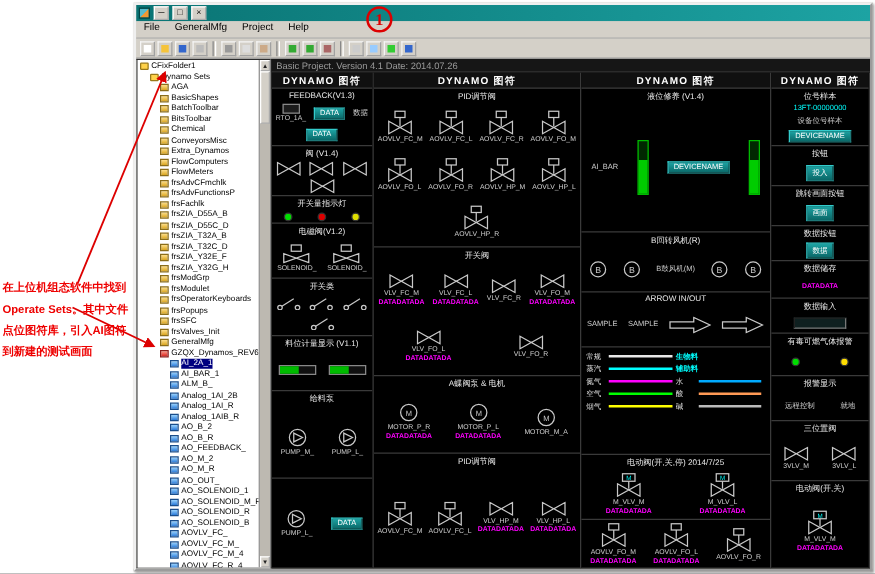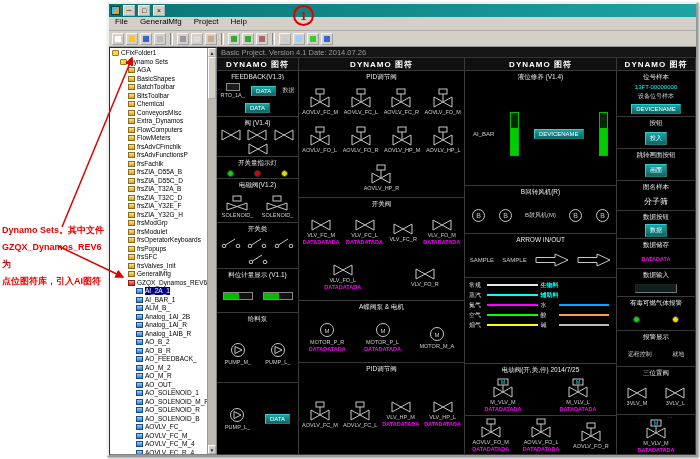--- a/index.html
+++ b/index.html
@@ -89,23 +89,24 @@
   .leglabel.leghdr{color:#00ffff;font-weight:bold}
   .legline{flex:1;height:2px;margin-right:3px}
   .svgwrap{display:block;line-height:0}
 </style>
 </head>
 <body>
 
 <div class="stage">
 
   <div class="note">
-    <div>Dynamo Sets。其中文件</div>
-    <div>GZQX_Dynamos_REV6为</div>
+    <div>在上位机组态软件中找到</div>
+    <div>Operate Sets。其中文件</div>
     <div>点位图符库，引入AI图符</div>
+    <div>到新建的测试画面</div>
   </div>
 
   <div class="circle1">1</div>
 
   <svg class="overlay" width="700" height="459">
     <defs>
       <marker id="ah" markerWidth="6" markerHeight="6" refX="5" refY="3" orient="auto">
         <path d="M0,0 L6,3 L0,6 Z" fill="#dd0000"></path>
       </marker>
     </defs>
@@ -901,28 +902,20 @@
                 </div>
               </div>
               <div class="pcell" style="height: 32px;">
                 <div class="ptitle">跳转画面按钮</div>
                 <div class="pbody">
                   <div class="sitem">
                     <div class="tealbtn">画面</div>
                   </div>
                 </div>
               </div>
-              <div class="pcell" style="height: 30px;">
-                <div class="ptitle">图名样本</div>
-                <div class="pbody">
-                  <div class="sitem">
-                    <div class="stext" style="color: rgb(255, 255, 255); font-size: 8px;">分子筛</div>
-                  </div>
-                </div>
-              </div>
               <div class="pcell" style="height: 28px;">
                 <div class="ptitle">数据按钮</div>
                 <div class="pbody">
                   <div class="sitem">
                     <div class="tealbtn">数据</div>
                   </div>
                 </div>
               </div>
               <div class="pcell" style="height: 30px;">
                 <div class="ptitle">数据储存</div>

